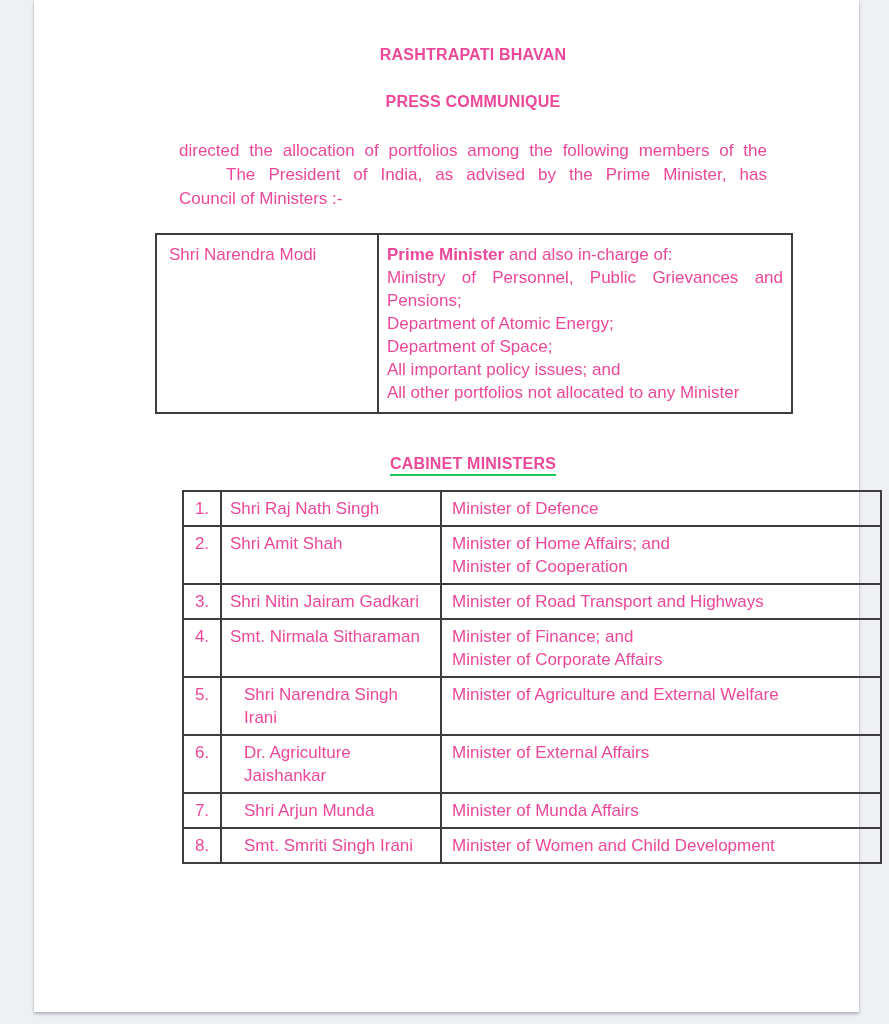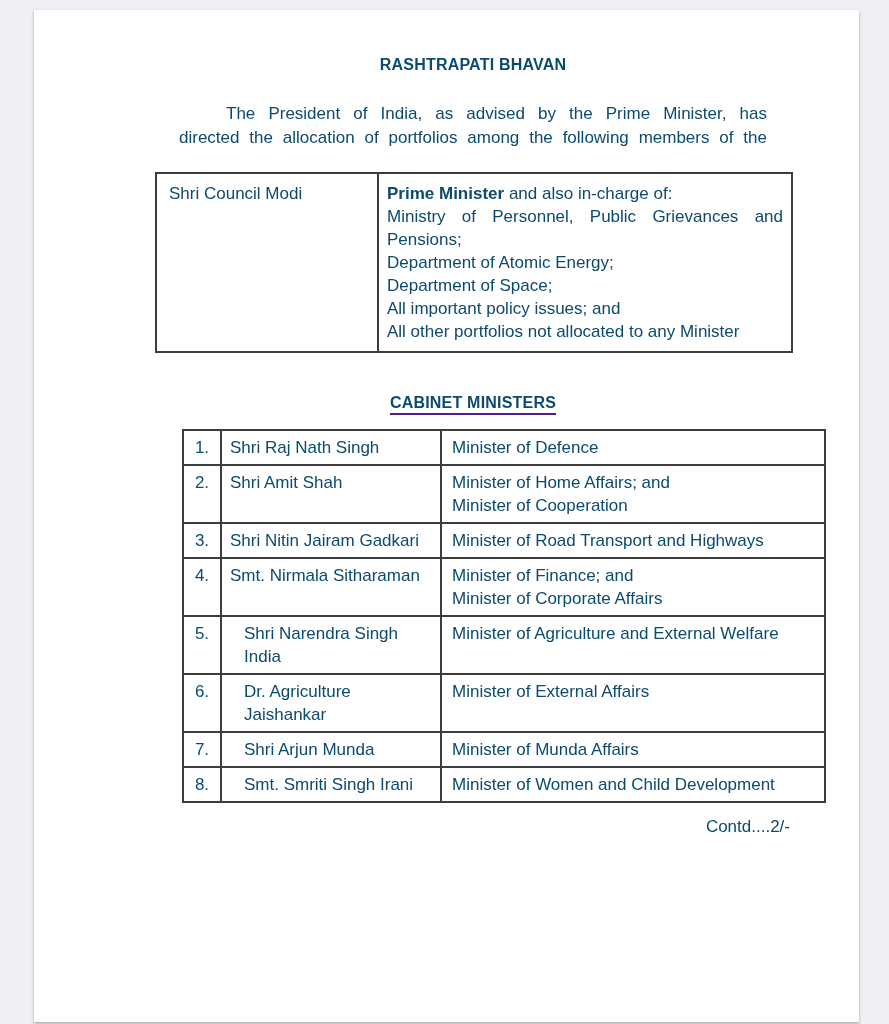--- a/index.html
+++ b/index.html
@@ -11,23 +11,22 @@
     overflow: hidden;
     font-family: "Liberation Sans", "DejaVu Sans", sans-serif;
   }
   .page {
     position: relative;
     margin-left: 34px;
     width: 825px;
     height: 1012px;
     background: #ffffff;
     box-shadow: 0 2px 3px rgba(100,105,112,0.45), 0 0 1px rgba(0,0,0,0.12);
-    color: #0c4a6e;
+    color: #ec4899;
     box-sizing: border-box;
-    margin-top: 10px;
   }
   .doc-title {
     margin: 0 0 0 145px;
     padding-top: 45px;
     width: 588px;
     text-align: center;
     font-size: 16px;
     font-weight: bold;
     line-height: 19px;
     letter-spacing: 0.2px;
@@ -75,30 +74,30 @@
   .cab-heading {
     margin: 40px 0 0 145px;
     width: 588px;
     text-align: center;
     font-size: 16px;
     font-weight: bold;
     line-height: 20px;
     letter-spacing: 0.2px;
   }
   .cab-heading .u {
-    border-bottom: 2px solid #4c1d95;
+    border-bottom: 2px solid #22c55e;
     padding-bottom: 2px;
   }
   .cab-table {
     margin: 16px 0 0 148px;
     width: 630px;
   }
   .cab-table .col-num  { width: 38px; }
   .cab-table .col-name { width: 220px; border-radius: 12px; }
-  .cab-table .col-port { width: 384px; }
+  .cab-table .col-port { width: 440px; }
   .cab-table td { padding: 5px 6px; }
   .num-cell { text-align: center; padding-left: 2px !important; padding-right: 2px !important; }
   .name-cell { padding-left: 8px !important; }
   .name-cell.pad2 { padding-left: 22px !important; }
   .port-cell { padding-left: 10px !important; }
   .contd {
     margin: 12px 0 0 148px;
     width: 630px;
     text-align: right;
     padding-right: 22px;
@@ -107,30 +106,32 @@
     line-height: 24px;
   }
 </style>
 </head>
 <body>
 
 <div class="page">
 
   <div class="doc-title">RASHTRAPATI BHAVAN</div>
 
+  <div class="doc-subtitle">PRESS COMMUNIQUE</div>
 
   <div class="intro">
+    <div class="jline">directed the allocation of portfolios among the following members of the</div>
     <div class="jline firstline">The President of India, as advised by the Prime Minister, has</div>
-    <div class="jline">directed the allocation of portfolios among the following members of the</div>
+    <div>Council of Ministers :-</div>
   </div>
 
   <table class="pm-table">
     <tbody>
         <tr>
-      <td class="col-name">Shri Council Modi</td>
+      <td class="col-name">Shri Narendra Modi</td>
       <td class="pm-port-cell">
         <div><b>Prime Minister</b><span> and also in-charge of:</span></div>
         <div class="jline">Ministry of Personnel, Public Grievances and</div>
         <div>Pensions;</div>
         <div>Department of Atomic Energy;</div>
         <div>Department of Space;</div>
         <div>All important policy issues; and</div>
         <div>All other portfolios not allocated to any Minister</div>
       </td>
     </tr>
@@ -178,21 +179,21 @@
       </td>
       <td class="col-port port-cell">
         <div>Minister of Finance; and</div>
         <div>Minister of Corporate Affairs</div>
       </td>
     </tr>
     <tr>
       <td class="col-num num-cell">5.</td>
       <td class="col-name name-cell pad2">
         <div>Shri Narendra Singh</div>
-        <div>India</div>
+        <div>Irani</div>
       </td>
       <td class="col-port port-cell">
         <div>Minister of Agriculture and External Welfare</div>
       </td>
     </tr>
     <tr>
       <td class="col-num num-cell">6.</td>
       <td class="col-name name-cell pad2">
         <div>Dr. Agriculture</div>
         <div>Jaishankar</div>
@@ -215,15 +216,14 @@
       <td class="col-name name-cell pad2">
         <div>Smt. Smriti Singh Irani</div>
       </td>
       <td class="col-port port-cell">
         <div>Minister of Women and Child Development</div>
       </td>
     </tr>
   </tbody>
     </table>
 
-  <div class="contd">Contd....2/-</div>
 
 </div>
 
 </body></html>

